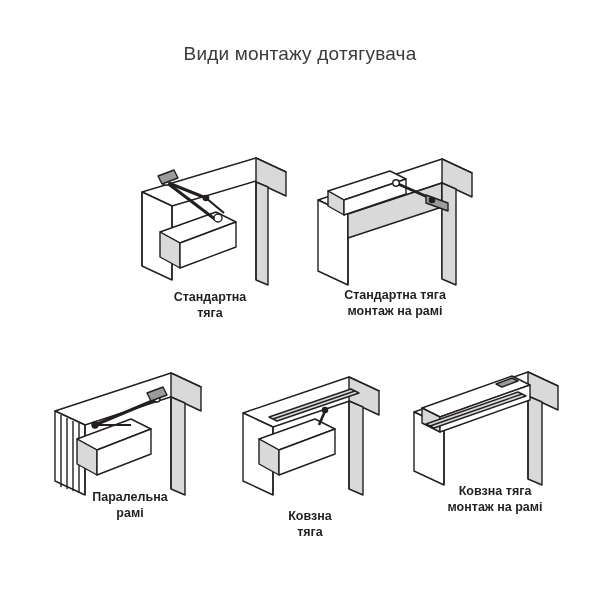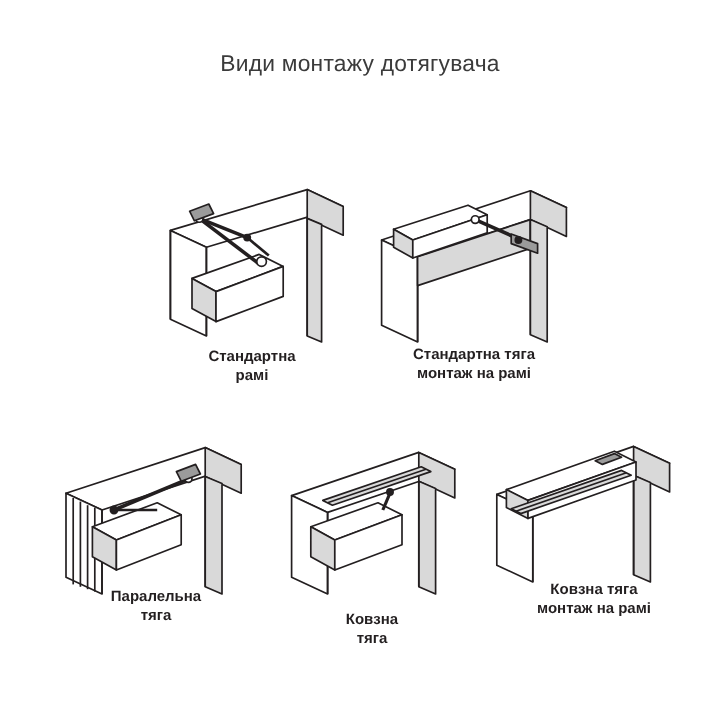--- a/index.html
+++ b/index.html
@@ -90,21 +90,21 @@
         <path d="M86,58 L104,73" stroke-width="2.2"></path>
         <circle cx="46" cy="42" r="3.2" fill="#ffffff"></circle>
         <circle cx="86" cy="58" r="2.6" fill="#231f20"></circle>
         <circle cx="98" cy="78" r="4" fill="#ffffff"></circle>
 
         <polygon points="38,36 54,30 58,38 42,44" fill="#9b9b9b"></polygon>
       </g>
     </svg>
   </div>
   <div class="caption" id="cap-1">Стандартна
-рамі</div>
+тяга</div>
 
   <div class="fig" id="fig-2">
     <svg width="190" height="140" viewBox="0 0 190 140">
       <g stroke="#231f20" stroke-width="1.4" fill="none" stroke-linejoin="round">
 
         <polygon points="18,55 142,14 172,28 48,69" fill="#ffffff"></polygon>
         <polygon points="142,14 172,28 172,52 142,38" fill="#d9d9d9"></polygon>
         <polygon points="18,55 48,69 48,140 18,126" fill="#ffffff"></polygon>
         <line x1="48" y1="69" x2="48" y2="140"></line>
 
@@ -149,21 +149,21 @@
 
         <path d="M60,70 L122,44" stroke-width="3"></path>
         <path d="M60,70 L96,70" stroke-width="2.2"></path>
         <circle cx="122" cy="44" r="3" fill="#ffffff"></circle>
         <circle cx="60" cy="70" r="3" fill="#231f20"></circle>
         <polygon points="112,38 128,32 132,40 116,46" fill="#9b9b9b"></polygon>
       </g>
     </svg>
   </div>
   <div class="caption" id="cap-3">Паралельна
-тяга</div>
+рамі</div>
 
   <div class="fig" id="fig-4">
     <svg width="170" height="140" viewBox="0 0 170 140">
       <g stroke="#231f20" stroke-width="1.4" fill="none" stroke-linejoin="round">
 
         <polygon points="18,58 124,22 154,36 48,72" fill="#ffffff"></polygon>
         <polygon points="124,22 154,36 154,60 124,46" fill="#d9d9d9"></polygon>
         <polygon points="124,46 138,52 138,140 124,134" fill="#d9d9d9"></polygon>
         <line x1="124" y1="46" x2="124" y2="134"></line>
         <polygon points="18,58 48,72 48,140 18,126" fill="#ffffff"></polygon>

